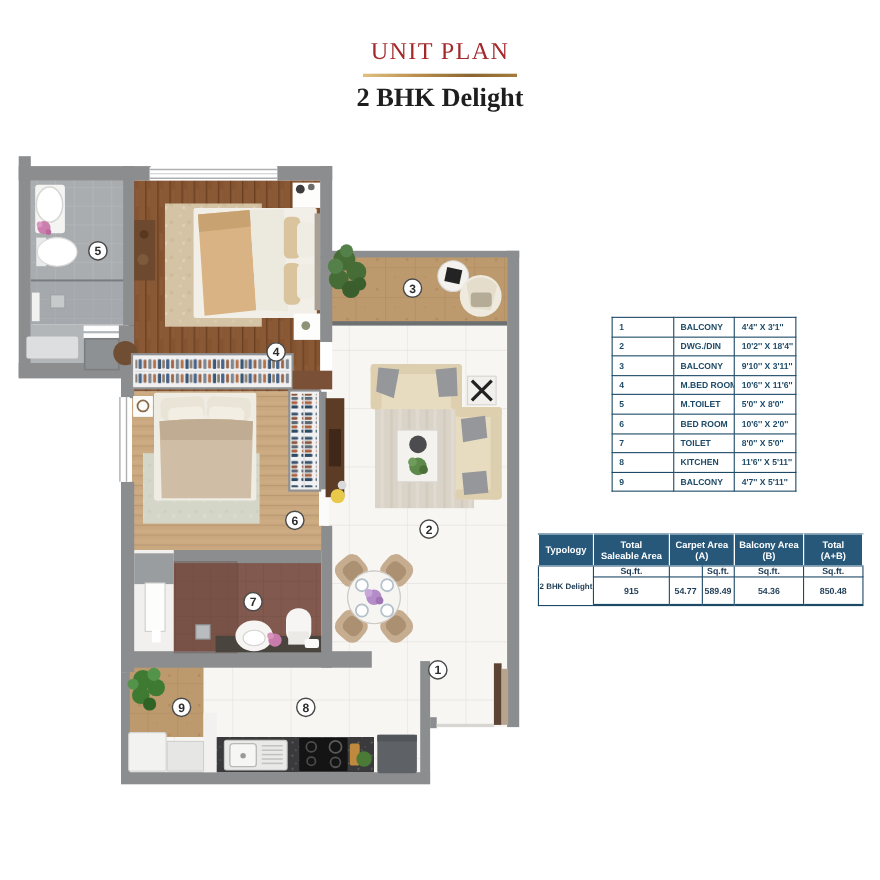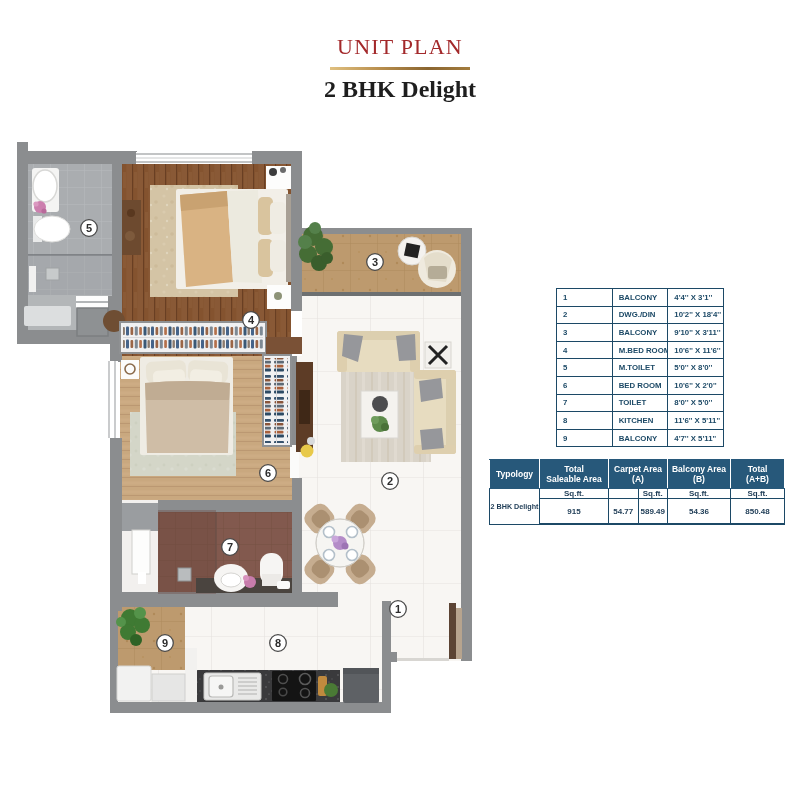--- a/index.html
+++ b/index.html
@@ -14,21 +14,21 @@
   table{border-collapse:collapse;font-family:"Liberation Sans",sans-serif;table-layout:fixed;}
   td{white-space:nowrap;overflow:hidden;}
   
   #tbl1{border:1.5px solid #1c4966;position:absolute;left:556px;top:288px;width:168px;
         color:#1c4966;font-size:7.8px;font-weight:bold;}
   #tbl1 td{border:1px solid #1c4966;padding:0 0 0 6px;height:16.6px;}
   #tbl1 tr.hd td{background:#27587a;color:#ffffff;border-color:#27587a #ffffff;}
   #tbl1 td.c1{width:24px;}
   #tbl1 td.c2{width:57px;}
   
-  #tbl2{border:1.5px solid #1c4966;position:absolute;left:489px;top:459px;width:295px;
+  #tbl2{border:1.5px solid #1c4966;position:absolute;left:489px;top:485px;width:295px;
         color:#1d3b55;font-size:8px;font-weight:bold;text-align:center;}
   #tbl2 td{border:1px solid #1c4966;padding:0;}
   #tbl2 td.hd{background:#27587a;color:#ffffff;border-color:#27587a #ffffff;font-size:8.5px;}
   #tbl2 tr.bb td{border-bottom:2.5px solid #1c4966;}
   svg{position:absolute;left:0;top:0;}
 </style>
 </head>
 <body>
 <div id="page">
 

